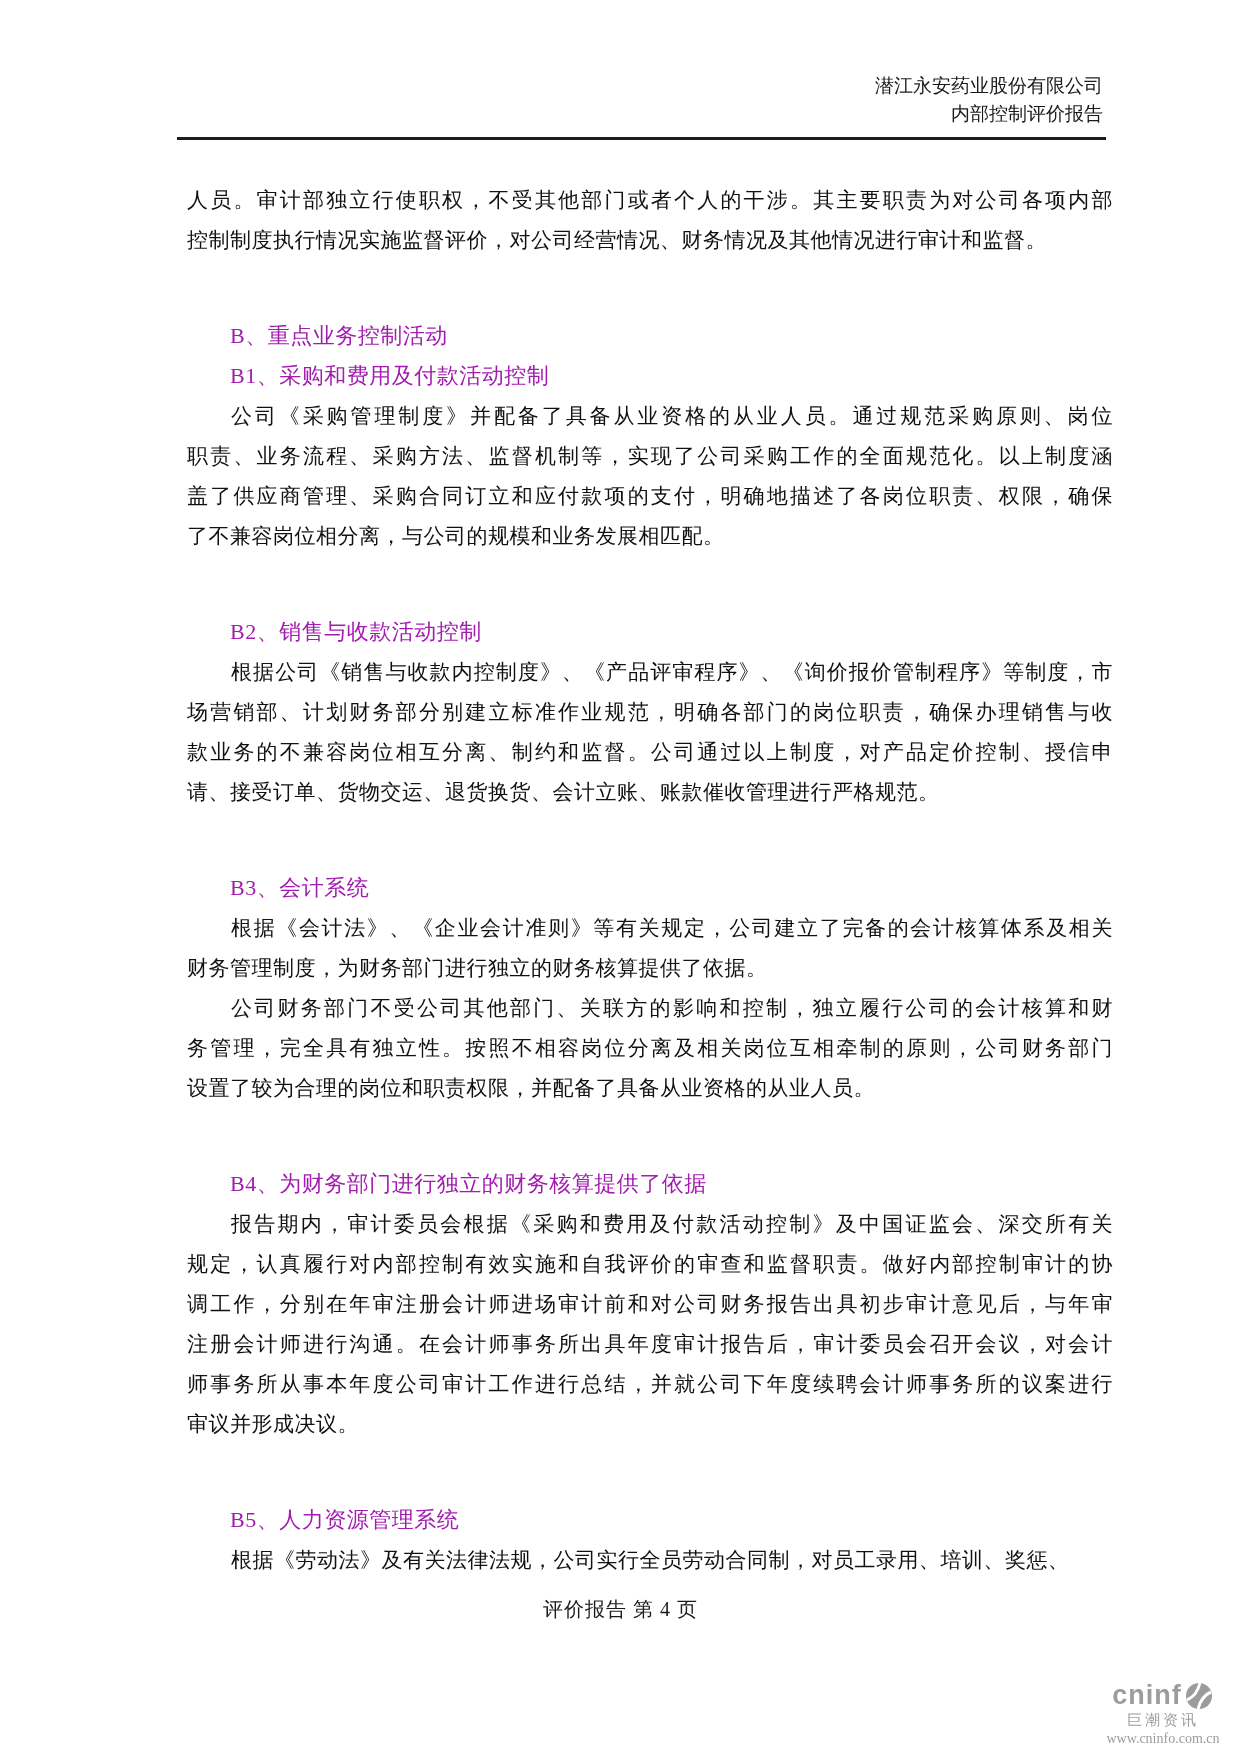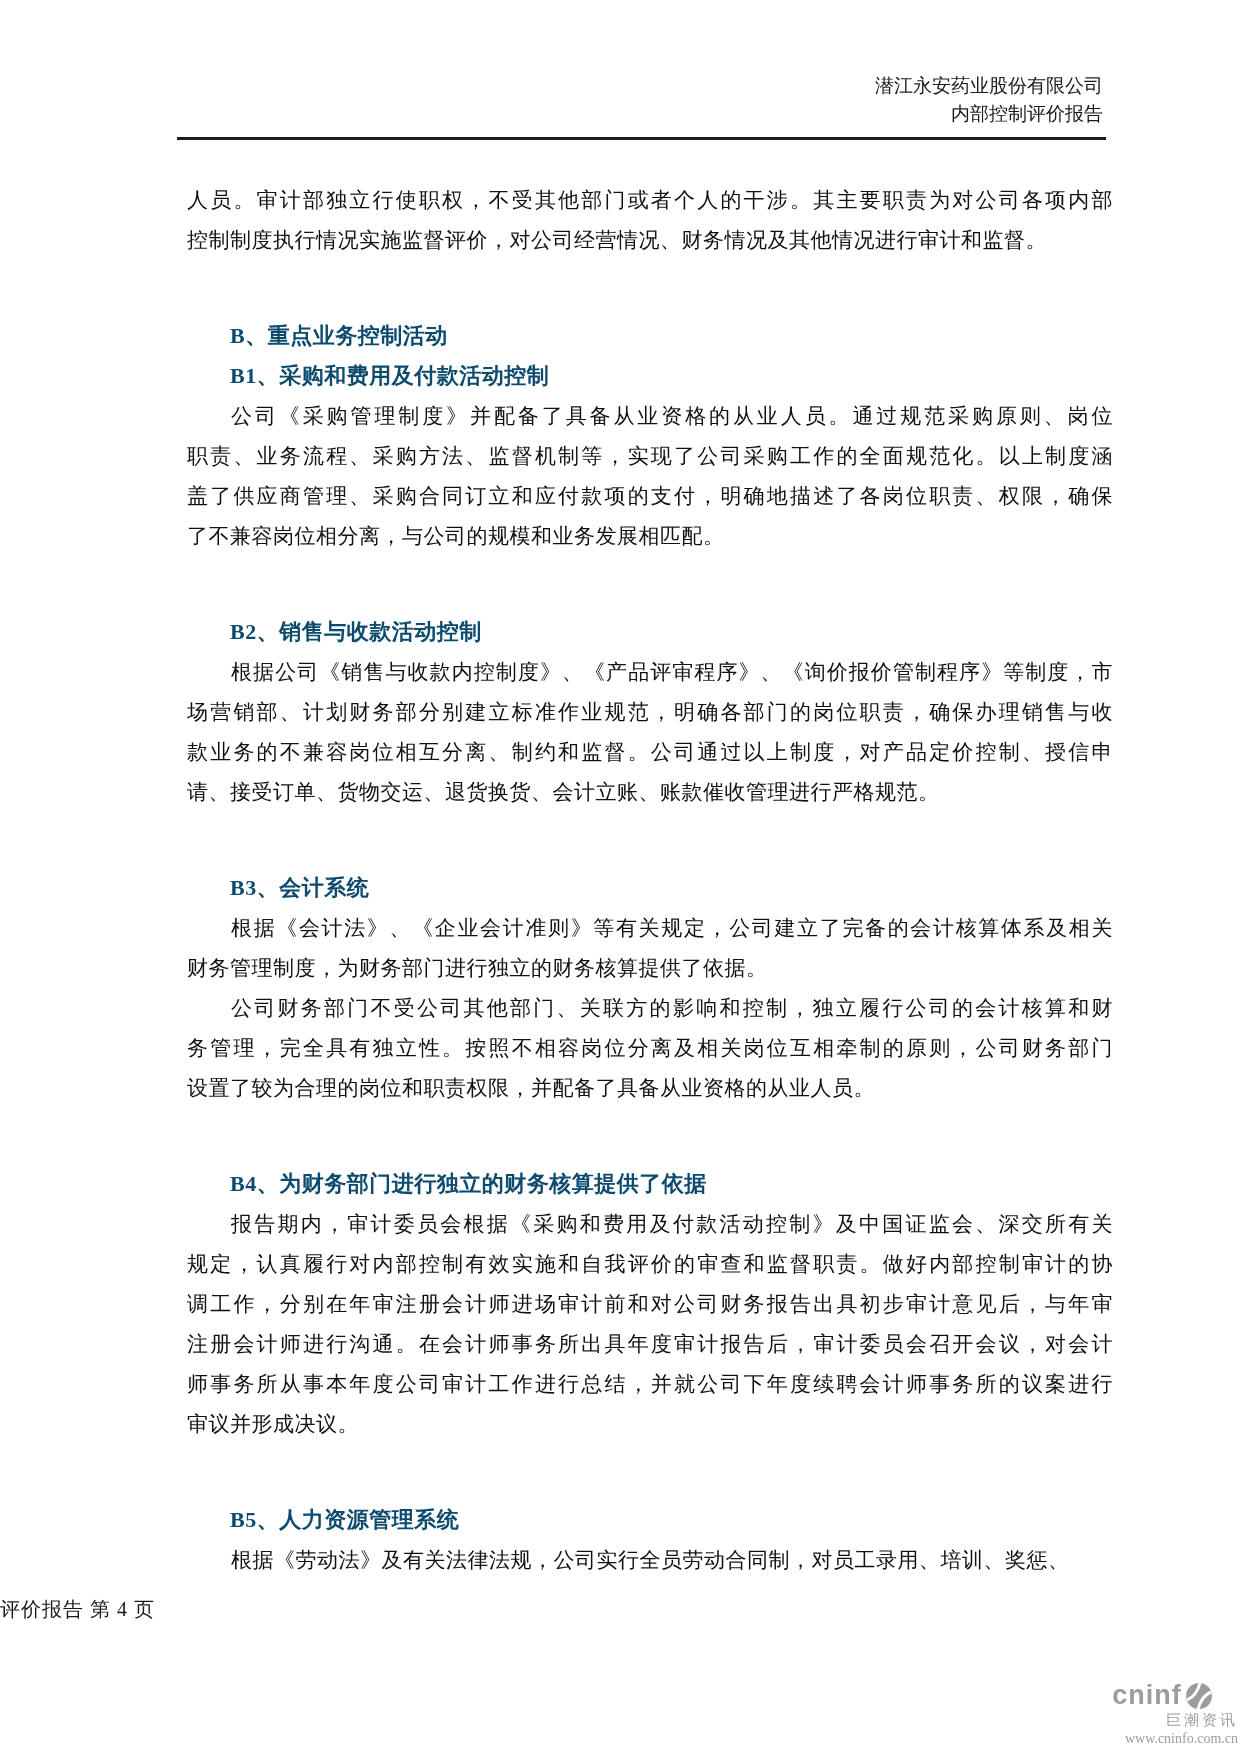--- a/index.html
+++ b/index.html
@@ -43,46 +43,46 @@
   .para { margin: 0; }
   .line {
     text-align: justify;
     text-align-last: justify;
     white-space: nowrap;
     letter-spacing: 0.5px;
   }
   .line.final { text-align-last: left; }
   .line.indent { padding-left: 44px; }
   .heading {
-    font-weight: bold;
+    font-weight: normal;
     font-size: 22px;
     line-height: 40px;
     padding-left: 43px;
     letter-spacing: 0.5px;
-    color: #0c4a6e;
+    color: #a21caf;
   }
   .heading.gap { margin-top: 56px; }
   
   .footer {
     position: absolute;
     left: 0;
     width: 1241px;
     top: 1596px;
-    text-align: left;
+    text-align: center;
     font-size: 20px;
     color: #1a1a1a;
     letter-spacing: 1px;
   }
   
   .cninfo {
     position: absolute;
     right: 3px;
     bottom: 8px;
     width: 150px;
-    text-align: right;
+    text-align: center;
     color: #9c9c9c;
     font-family: "Liberation Sans", "DejaVu Sans", sans-serif;
     line-height: 1.1;
   }
   .cninfo-top {
     display: flex;
     align-items: center;
     justify-content: center;
     gap: 2px;
   }

